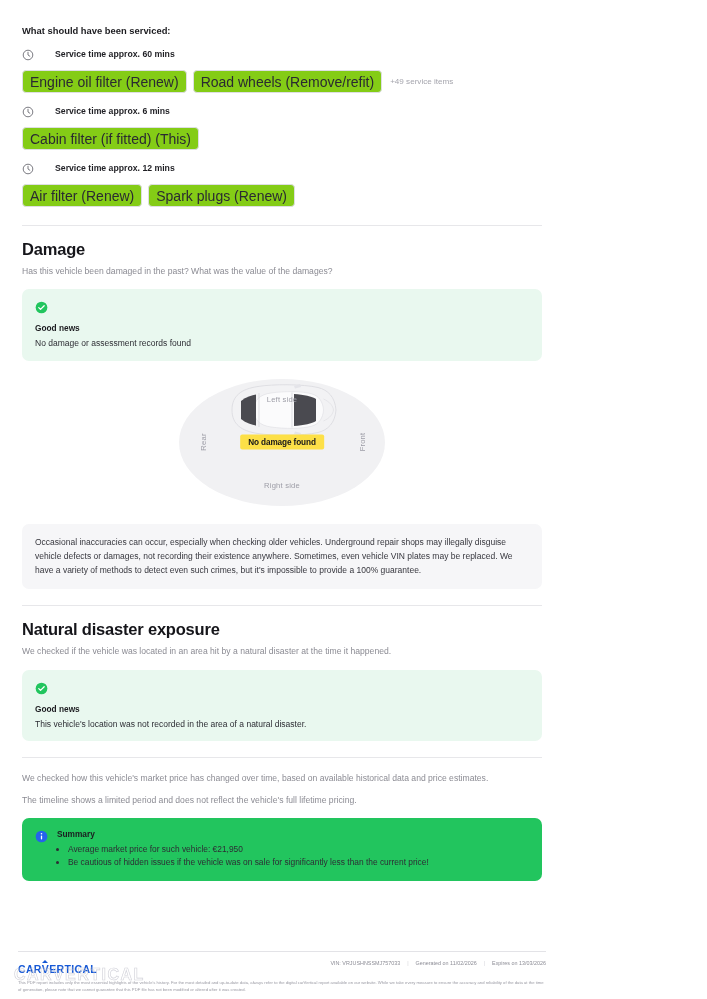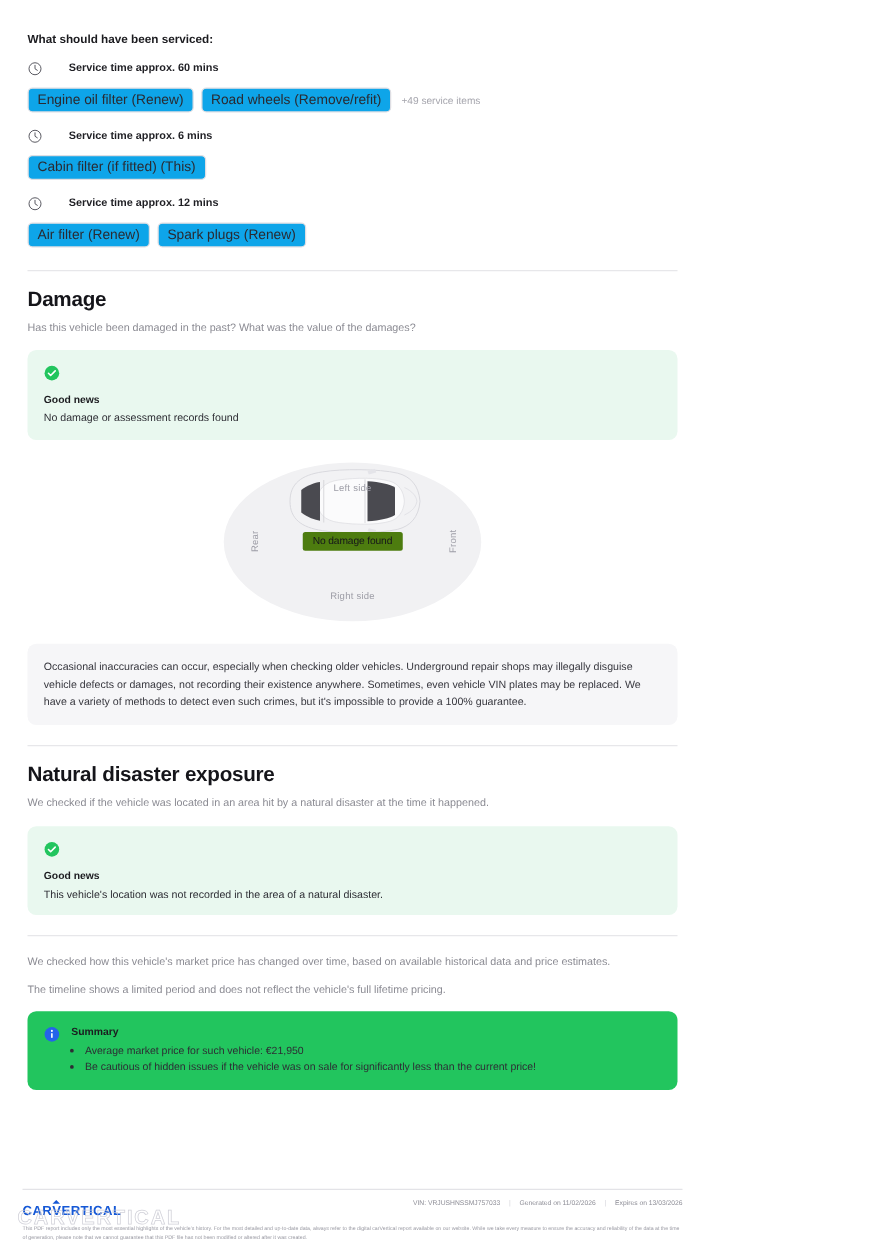--- a/index.html
+++ b/index.html
@@ -28,22 +28,22 @@
   .serviced-head {
     font-size: 9.4px; font-weight: 700; color:#1b1b1f; padding-top: 25px;
   }
   .svc-group { margin-top: 13px; }
   .svc-time { display:flex; align-items:flex-start; gap:21px; }
   .svc-time .label { font-size: 8.7px; font-weight:700; color:#1f1f24; }
   .clock { width:12px; height:12px; flex:0 0 12px; display:block; }
   .chips { display:flex; align-items:center; gap:6px; margin-top:9px; flex-wrap:wrap; }
   .chip {
     border:1px solid #dedee3; border-radius:4px;
-    padding:3.5px 7px; font-size:11px; color:#2a2a31;
-    background:#0ea5e9; white-space:nowrap; line-height:1;text-align:right;
+    padding:3.5px 7px; font-size:14px; color:#2a2a31;
+    background:#84cc16; white-space:nowrap; line-height:1;text-align:right;
   }
   .chip-more { font-size:8.1px; color:#a5a5ad; padding-left:2px; white-space:nowrap; }
 
   
   .alert {
     display:flex; gap:9px; border-radius:7px; padding:11px 13px;
     margin-top: 12px; align-items:flex-start;
   }
   .alert-good { background:#e9f8ef;flex-direction:column; }
   .alert-info { background:#22c55e; }
@@ -61,21 +61,21 @@
     display:flex; justify-content:center;
   }
   .dg-label { position:absolute; font-size:7.6px; color:#9d9da6; letter-spacing:.2px; white-space:nowrap; }
   .dg-top { top:16px; left:50%; transform:translateX(-50%); }
   .dg-bottom { bottom:16px; left:50%; transform:translateX(-50%); }
   .dg-left { left:16px; top:50%; transform:translateY(-50%) rotate(-90deg); }
   .dg-right { right:13px; top:50%; transform:translateY(-50%) rotate(-90deg); }
   .car-svg { width:126px; height:62px; display:block; }
   .car-badge {
     position:absolute; left:50%; top:50%; transform:translate(-50%,-50%);
-    background:#4d7c0f; color:#15151a; font-size:8.2px; font-weight:400;
+    background:#fde047; color:#15151a; font-size:8.2px; font-weight:700;
     padding:3px 8px; border-radius:2px; white-space:nowrap; letter-spacing:-.1px;
   }
 
   
   .disclaimer {
     background:#f6f6f8; border-radius:7px; padding:12px 13px;
     font-size:8.5px; line-height:1.62; color:#37373e; margin-top:18px;
   }
 
   

